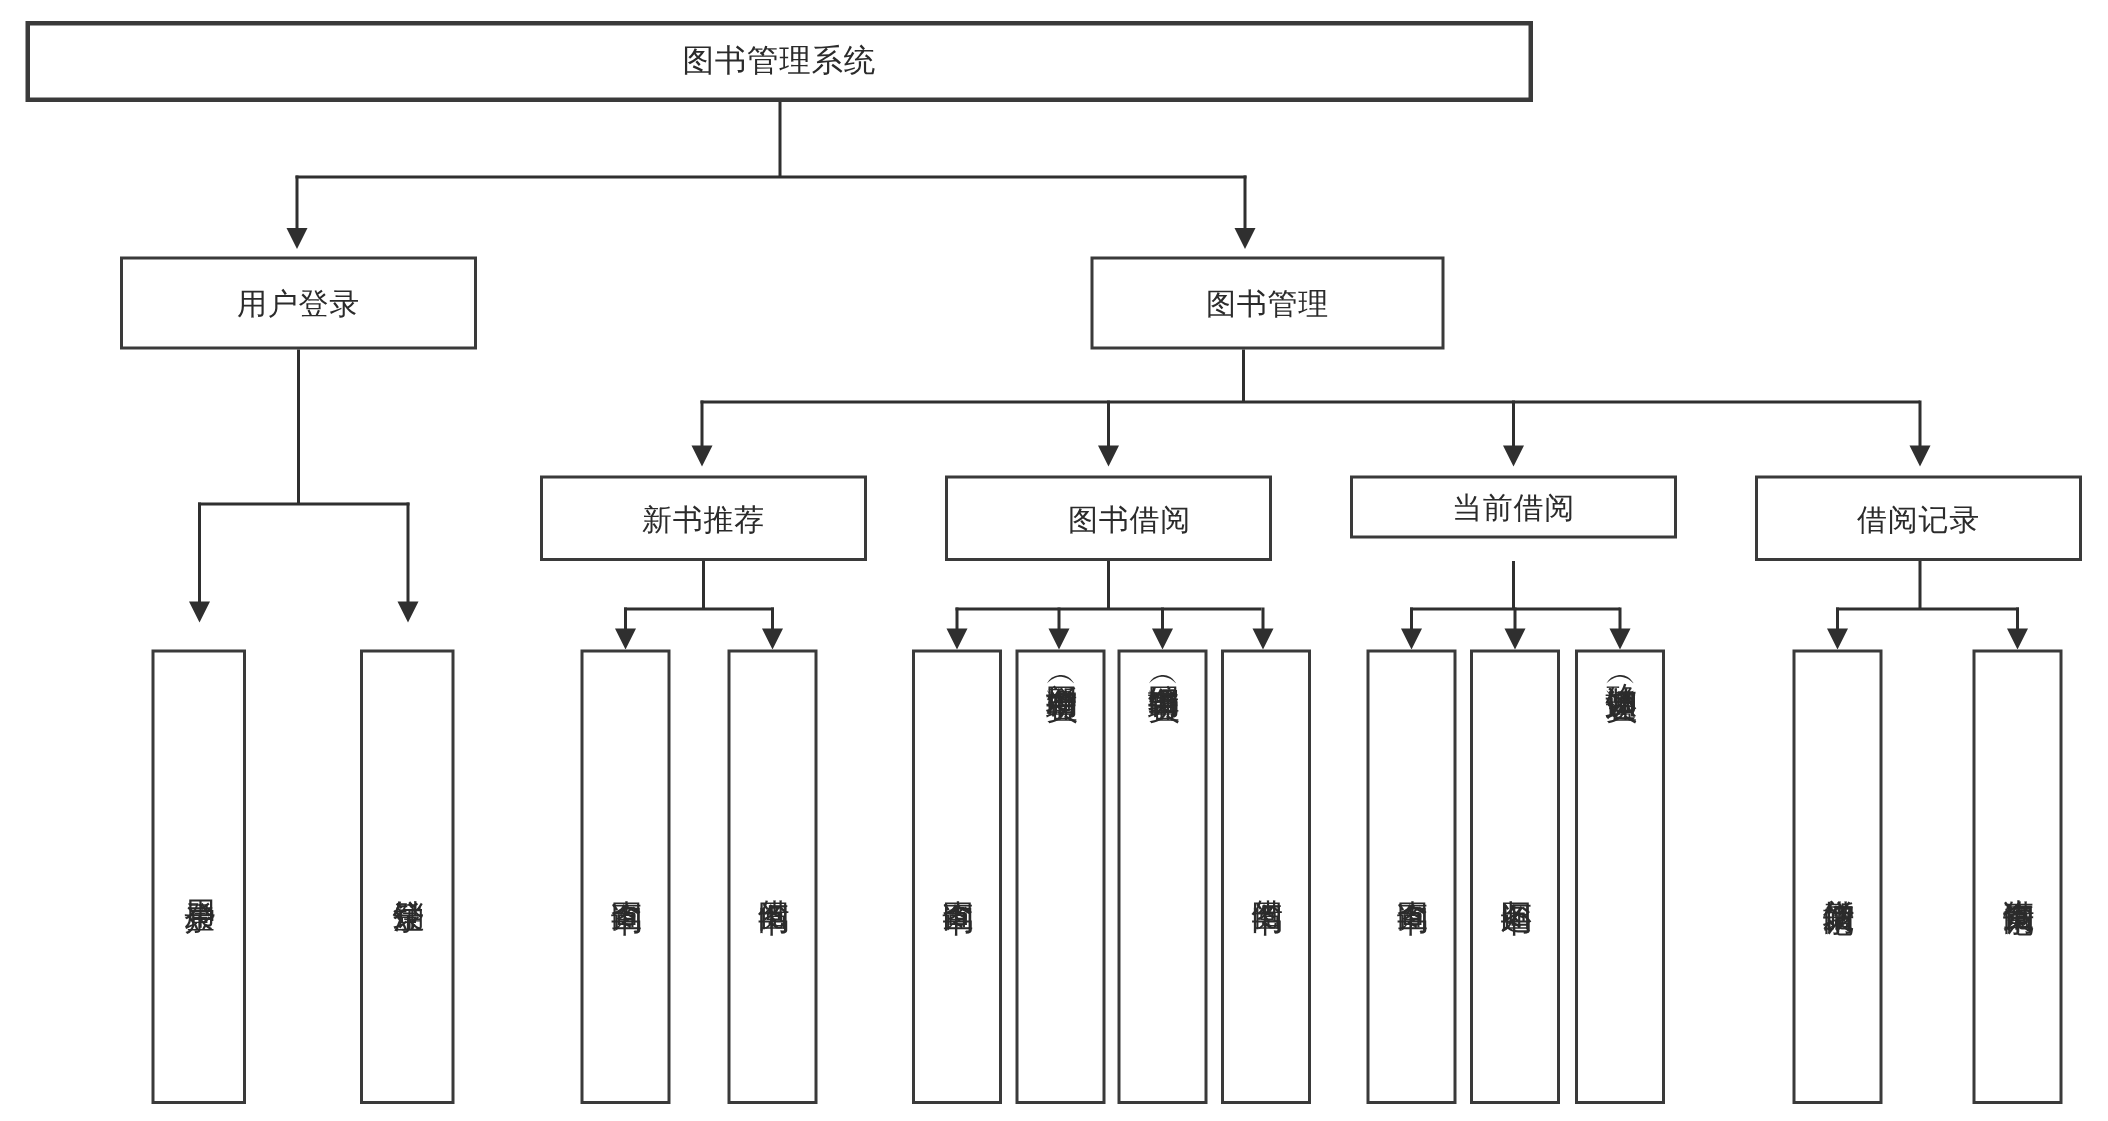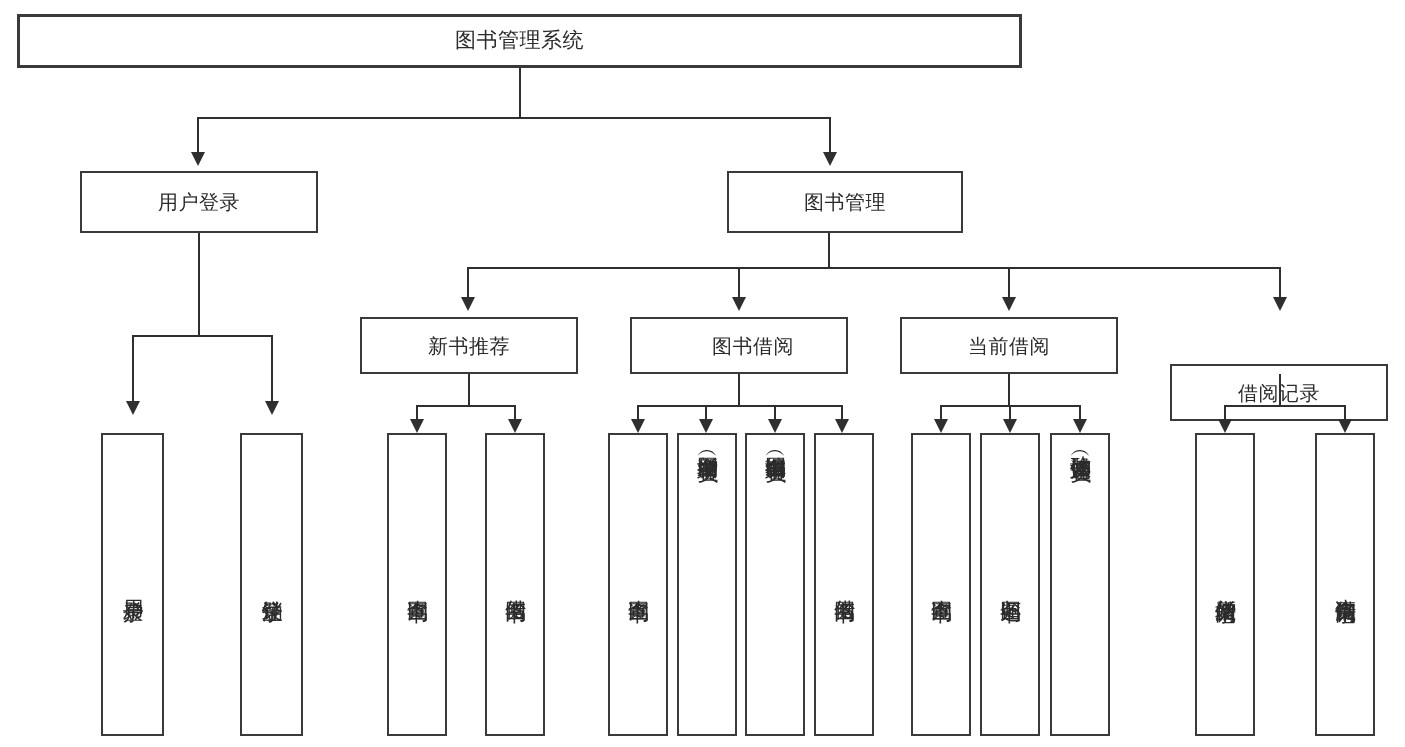--- a/index.html
+++ b/index.html
@@ -126,24 +126,24 @@
   <div class="arrow" style="left:1002px;top:297px;"></div>
   <div class="vline" style="left:1279px;top:267px;height:32px;"></div>
   <div class="arrow" style="left:1273px;top:297px;"></div>
 
   <div class="box lvl2" style="left:360px;top:317px;width:218px;height:57px;">
     <span class="lbl">新书推荐</span>
   </div>
   <div class="box lvl2" style="left:630px;top:317px;width:218px;height:57px;padding-left:28px;">
     <span class="lbl">图书借阅</span>
   </div>
-  <div class="box lvl2" style="left:900px;top:317px;width:218px;height:57px;">
+  <div class="box lvl2" style="left:900px;top:317px;width:218px;height:42px;">
     <span class="lbl">当前借阅</span>
   </div>
-  <div class="box lvl2" style="left:1170px;top:317px;width:218px;height:57px;margin-top:47px;">
+  <div class="box lvl2" style="left:1170px;top:317px;width:218px;height:57px;">
     <span class="lbl">借阅记录</span>
   </div>
 
   <div class="vline" style="left:468px;top:374px;height:32px;"></div>
   <div class="hline" style="left:416px;top:405px;width:100px;"></div>
   <div class="vline" style="left:416px;top:405px;height:16px;"></div>
   <div class="arrow" style="left:410px;top:419px;"></div>
   <div class="vline" style="left:514px;top:405px;height:16px;"></div>
   <div class="arrow" style="left:508px;top:419px;"></div>
 

